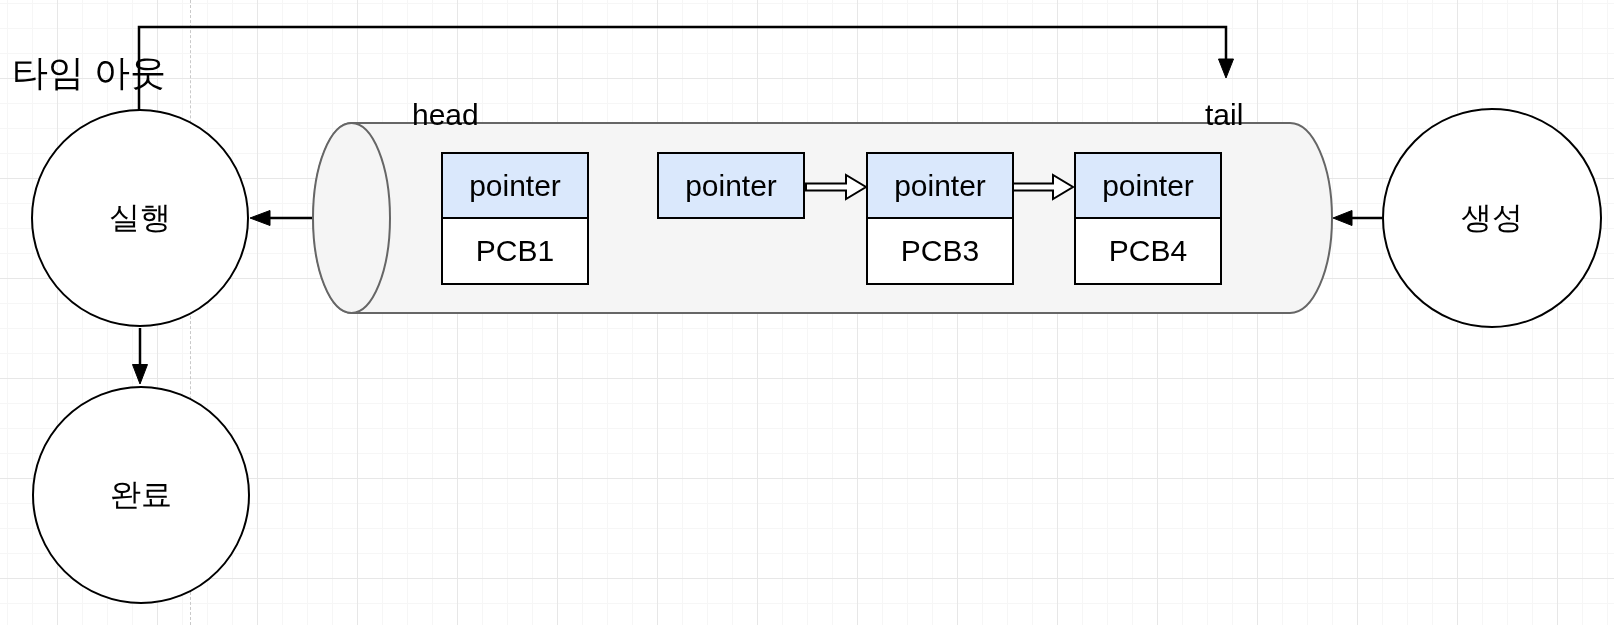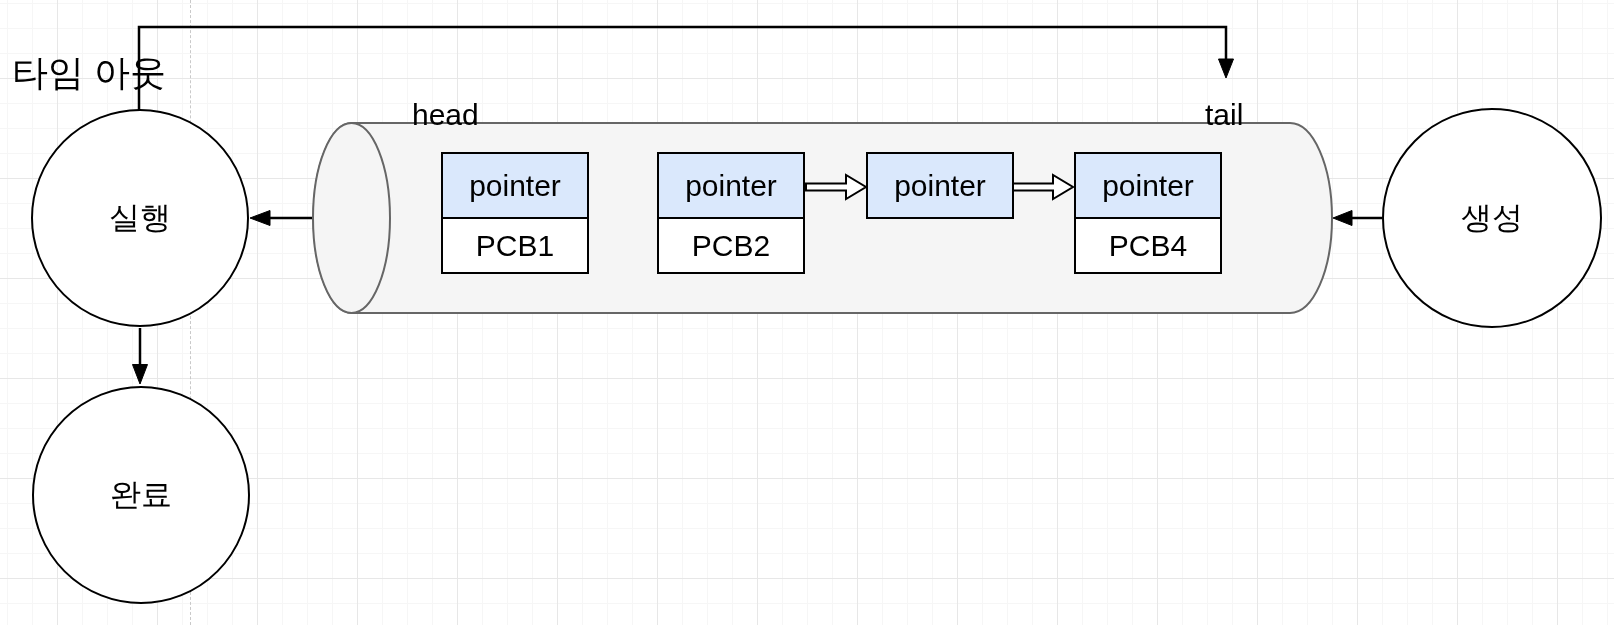--- a/index.html
+++ b/index.html
@@ -100,21 +100,21 @@
     display: flex;
     align-items: center;
     justify-content: center;
     font-size: 30px;
   }
   .cell-pointer {
     height: 67px;
     background: var(--pointer-fill);
   }
   .cell-pcb {
-    height: 57px;
+    height: 68px;
     margin-top: -2px;
     background: var(--node-fill);
   }
 
   
   .float-label {
     position: absolute;
     line-height: 1;
     white-space: nowrap;
     z-index: 4;
@@ -177,28 +177,28 @@
     </div>
     <div class="cell cell-pcb">
       <span>PCB1</span>
     </div>
   </div>
 
   <div class="pcb-node node-2">
     <div class="cell cell-pointer">
       <span>pointer</span>
     </div>
+  </div>
+
+  <div class="pcb-node node-3">
+    <div class="cell cell-pointer">
+      <span>pointer</span>
+    </div>
     <div class="cell cell-pcb">
-      <span>PCB2</span>
-    </div>
-  </div>
-
-  <div class="pcb-node node-3">
-    <div class="cell cell-pointer">
-      <span>pointer</span>
+      <span>PCB3</span>
     </div>
   </div>
 
   <div class="pcb-node node-4">
     <div class="cell cell-pointer">
       <span>pointer</span>
     </div>
     <div class="cell cell-pcb">
       <span>PCB4</span>
     </div>

